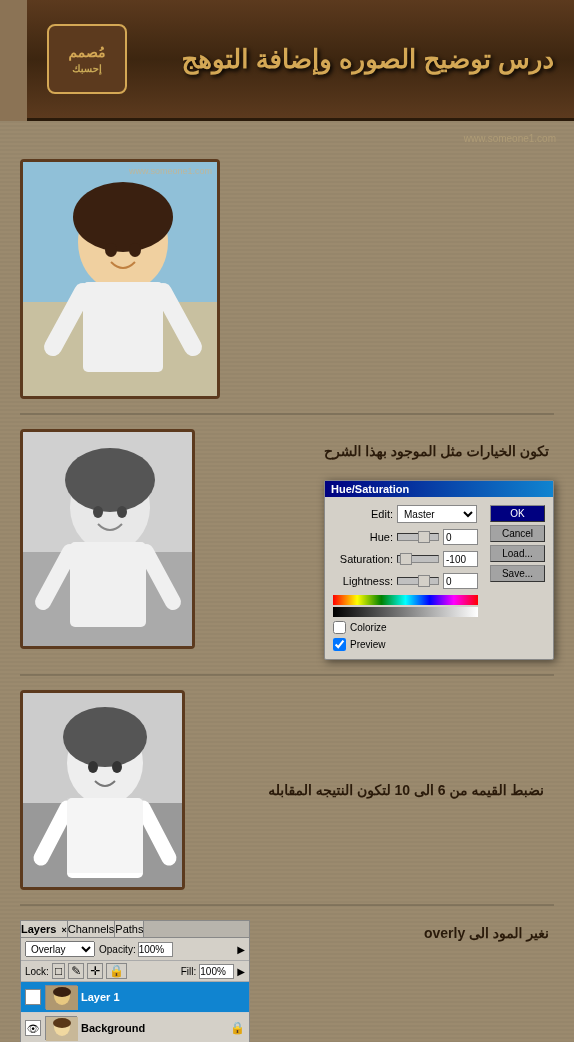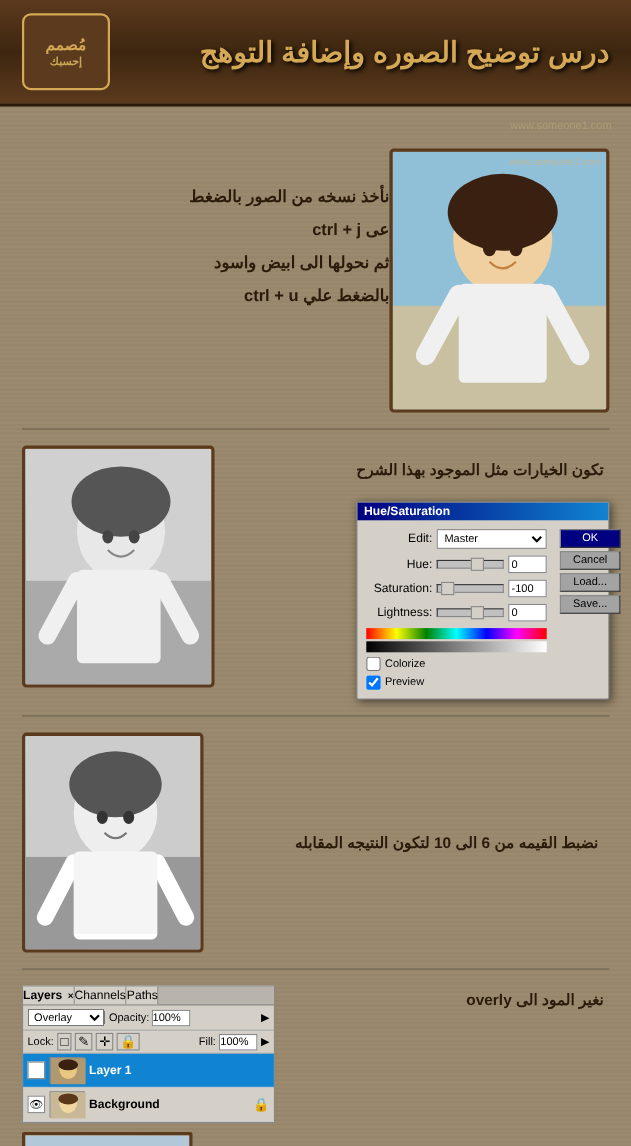--- a/index.html
+++ b/index.html
@@ -7,25 +7,26 @@
       width: 574px;
       min-height: 1042px;
       background: #8b7355;
       font-family: Arial, sans-serif;
       overflow-x: hidden;
     }
 
     
     .header {
       background: linear-gradient(180deg, #5c3a1e 0%, #3d2610 50%, #5c3a1e 100%);
-      padding: 12px 20px;
+      padding: 24px 20px;
       display: flex;
       align-items: center;
       justify-content: space-between;
       border-bottom: 3px solid #2a1a0a;
+      margin-left: 27px;
     }
     .header-title {
       color: #d4a855;
       font-size: 26px;
       font-weight: bold;
       text-shadow: 2px 2px 4px #000;
       direction: rtl;
       font-family: 'Arial', serif;
     }
     .header-logo {
@@ -402,26 +403,20 @@
   <div class="header-title">درس توضيح الصوره وإضافة التوهج</div>
 </div>
 
 <div class="main-content" style="position:relative;">
 
   <div class="top-website">
     <span>www.someone1.com</span>
   </div>
 
   <div class="section1">
-    <div class="section1-text">
-      <div>نأخذ نسخه من الصور بالضغط</div>
-      <div>عى ctrl + j</div>
-      <div>ثم نحولها الى ابيض واسود</div>
-      <div>بالضغط علي ctrl + u</div>
-    </div>
     <div class="section1-image photo-frame">
       <div class="photo-child-color">
 
         <svg width="200" height="240" viewBox="0 0 200 240" style="position:absolute;top:0;left:0;">
           <rect width="200" height="240" fill="#90c0d8"></rect>
           <rect y="140" width="200" height="100" fill="#c8c0a0"></rect>
 
           <ellipse cx="100" cy="80" rx="45" ry="50" fill="#f0d0a0"></ellipse>
           <ellipse cx="100" cy="55" rx="50" ry="35" fill="#3a2010"></ellipse>
           <rect x="60" y="120" width="80" height="90" rx="5" fill="#f0f0f0"></rect>
@@ -463,21 +458,21 @@
         <div>تكون الخيارات مثل الموجود بهذا الشرح</div>
       </div>
 
       <div class="dialog" style="width:230px;">
         <div class="dialog-title-bar">Hue/Saturation</div>
         <div style="display:flex;gap:6px;">
           <div style="flex:1;">
 
             <div class="dialog-row">
               <span class="dialog-label">Edit:</span>
-              <select class="dialog-input-small" style="width:100px;height:18px;font-size:10px;">
+              <select class="dialog-input-small" style="width:80px;height:18px;font-size:10px;">
                 <option>Master</option>
               </select>
             </div>
 
             <div class="dialog-row">
               <span class="dialog-label">Hue:</span>
               <div class="slider-track">
                   <div class="slider-thumb"></div>
                 </div>
               <input type="text" class="dialog-input-small" value="0" style="">

